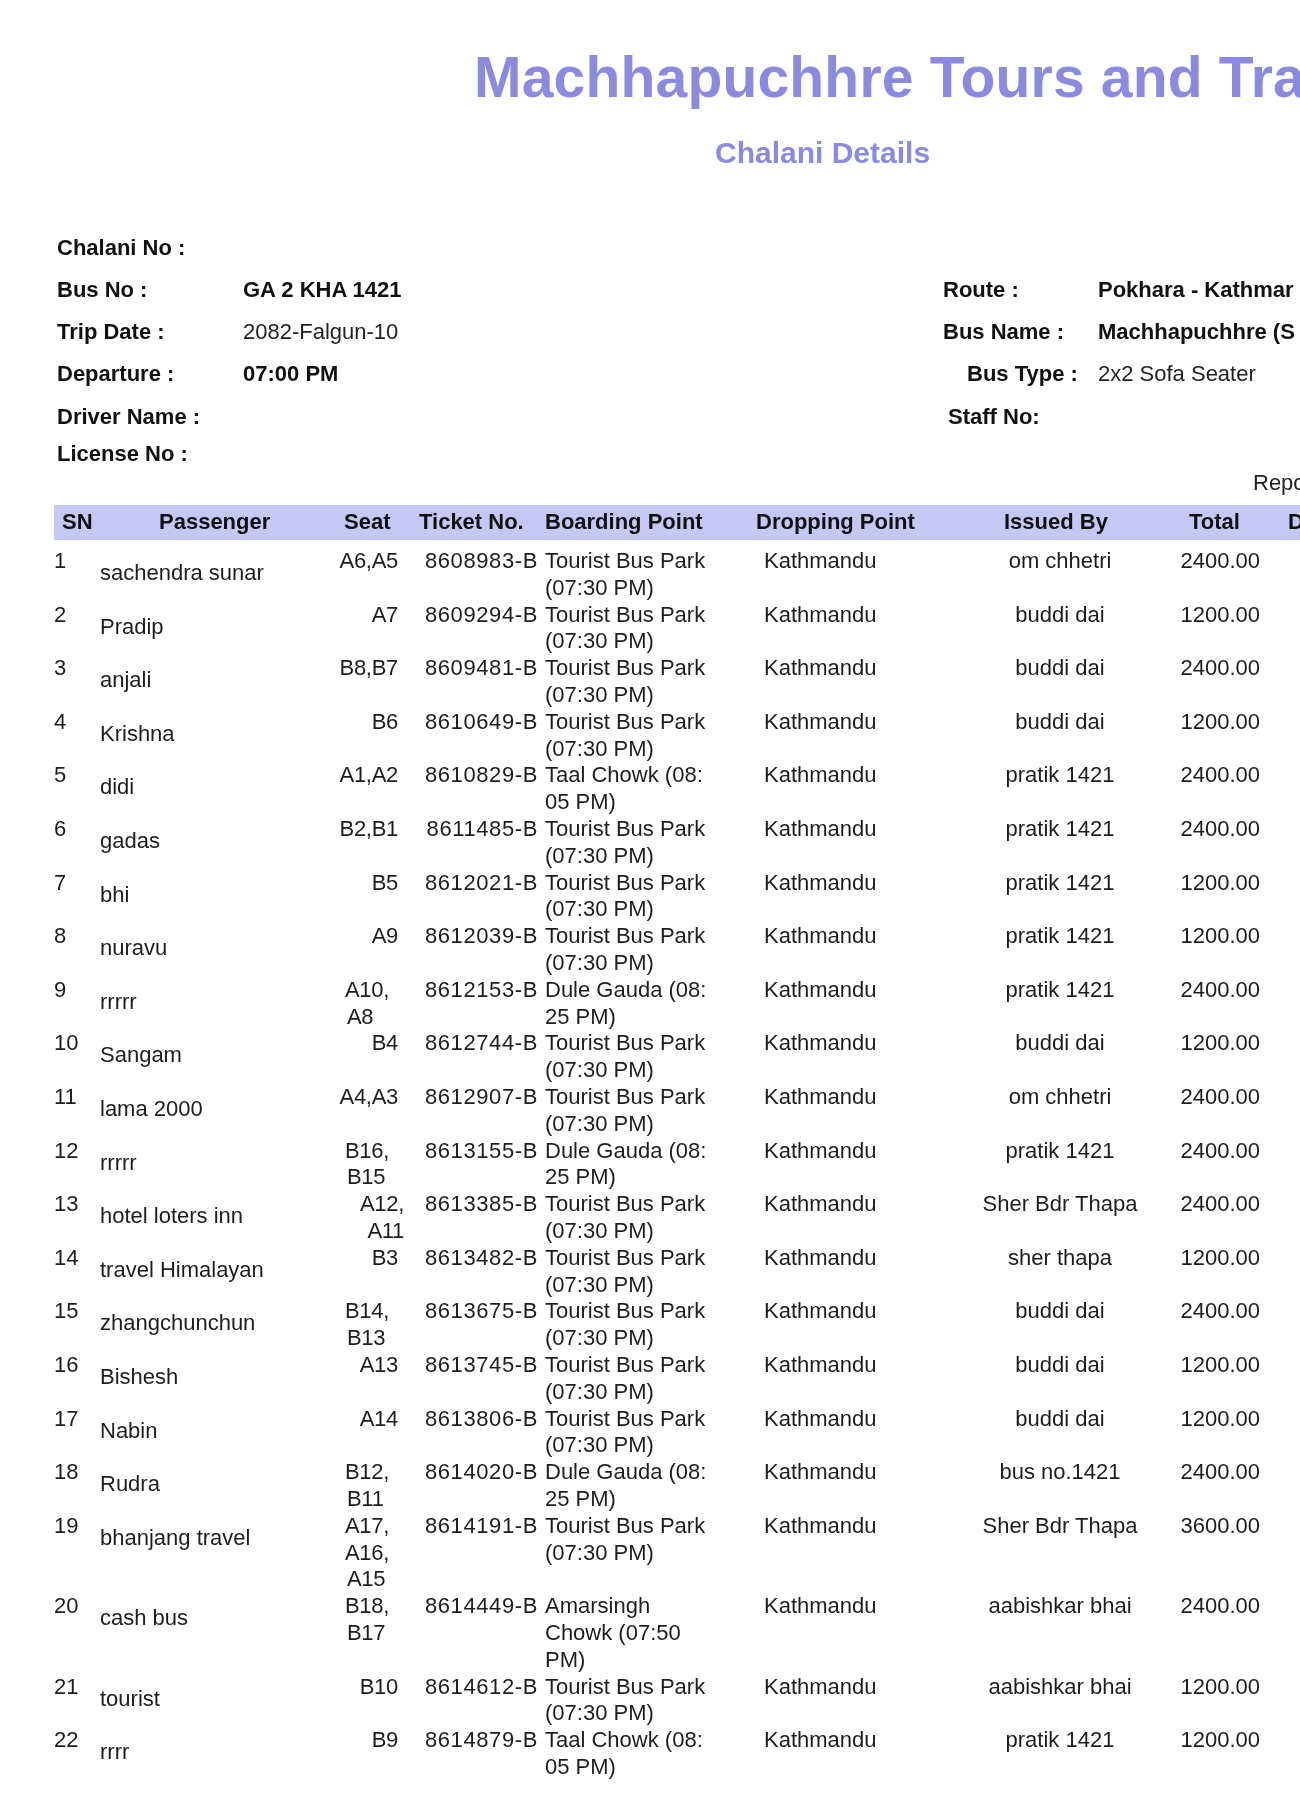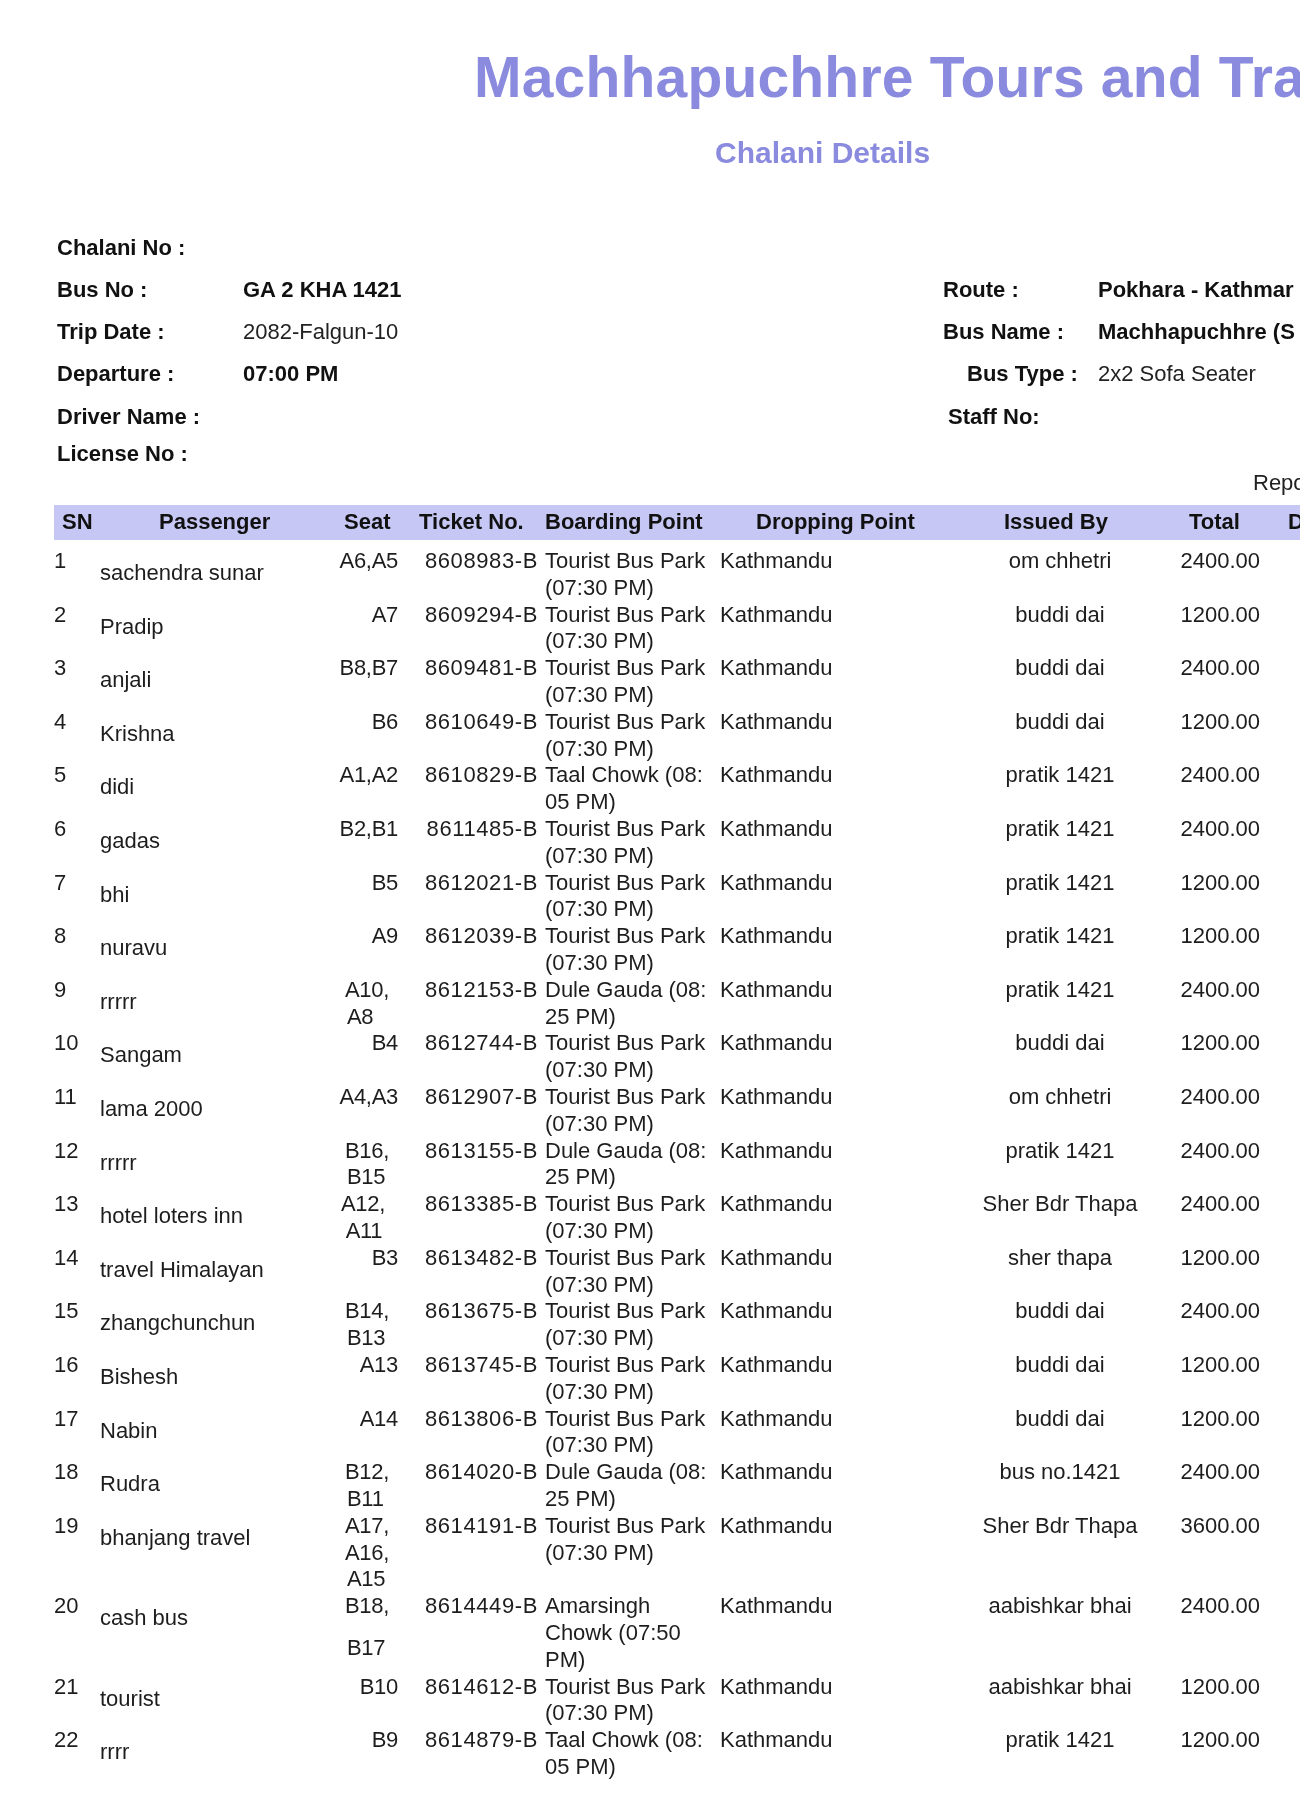--- a/index.html
+++ b/index.html
@@ -36,21 +36,21 @@
   }
   .row { position: absolute; left: 0; width: 1300px; }
   .cell {
     position: absolute; top: 0; font-size: 22px; line-height: 26.8px; color: #1d1d1d;
   }
   .c-sn { left: 54px; width: 40px; }
   .c-pass { left: 100px; width: 250px; white-space: nowrap; margin-top: 12px; }
   .c-seat { left: 336px; width: 62px; text-align: right; letter-spacing: -0.3px; }
   .c-ticket { left: 402px; width: 136px; text-align: right; letter-spacing: 0.6px; white-space: nowrap; }
   .c-board { left: 545px; width: 190px; }
-  .c-drop { left: 720px; width: 180px; white-space: nowrap; }
+  .c-drop { left: 764px; width: 180px; white-space: nowrap; }
   .c-issued { left: 950px; width: 220px; text-align: center; white-space: nowrap; }
   .c-total { left: 1150px; width: 110px; text-align: right; white-space: nowrap; }
 </style>
 </head>
 <body>
 
 <div class="title">Machhapuchhre Tours and Travel</div>
 <div class="subtitle">Chalani Details</div>
 
 <div>
@@ -259,21 +259,21 @@
         <div>Dule Gauda (08:</div>
         <div>25 PM)</div>
       </div>
       <div class="cell c-drop">Kathmandu</div>
       <div class="cell c-issued">pratik 1421</div>
       <div class="cell c-total">2400.00</div>
     </div>
     <div class="row" style="top: 1191.2px;">
       <div class="cell c-sn">13</div>
       <div class="cell c-pass">hotel loters inn</div>
-      <div class="cell c-seat" style="text-align: center; left: 332px;">
+      <div class="cell c-seat" style="text-align: right; left: 342px;">
         <div>A12,</div>
         <div style="padding-left: 2px;">A11</div>
       </div>
       <div class="cell c-ticket">8613385-B</div>
       <div class="cell c-board">
         <div>Tourist Bus Park</div>
         <div>(07:30 PM)</div>
       </div>
       <div class="cell c-drop">Kathmandu</div>
       <div class="cell c-issued">Sher Bdr Thapa</div>
@@ -365,21 +365,21 @@
       </div>
       <div class="cell c-drop">Kathmandu</div>
       <div class="cell c-issued">Sher Bdr Thapa</div>
       <div class="cell c-total">3600.00</div>
     </div>
     <div class="row" style="top: 1593.2px;">
       <div class="cell c-sn">20</div>
       <div class="cell c-pass">cash bus</div>
       <div class="cell c-seat" style="text-align: left; left: 345px;">
         <div>B18,</div>
-        <div style="padding-left: 2px; margin-top: 15px;">B17</div>
+        <div style="padding-left: 2px;">B17</div>
       </div>
       <div class="cell c-ticket">8614449-B</div>
       <div class="cell c-board">
         <div>Amarsingh</div>
         <div>Chowk (07:50</div>
         <div>PM)</div>
       </div>
       <div class="cell c-drop">Kathmandu</div>
       <div class="cell c-issued">aabishkar bhai</div>
       <div class="cell c-total">2400.00</div>

